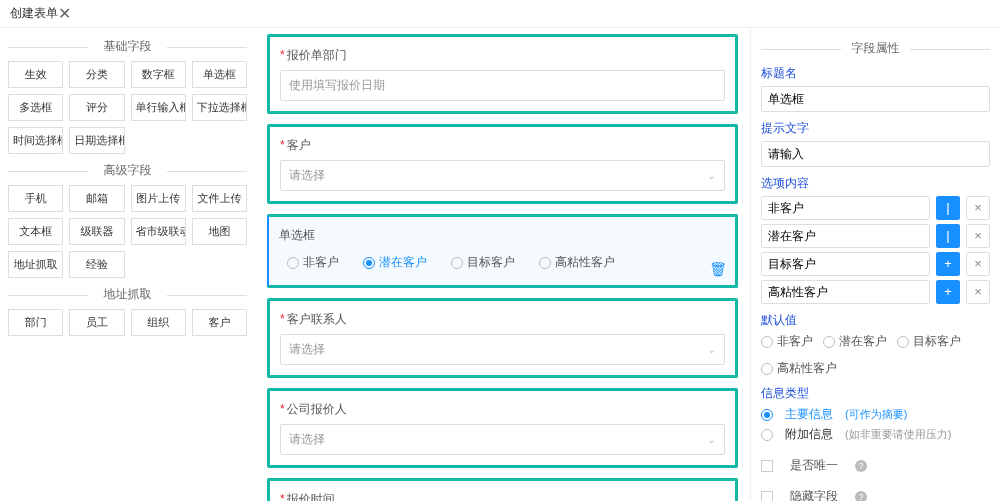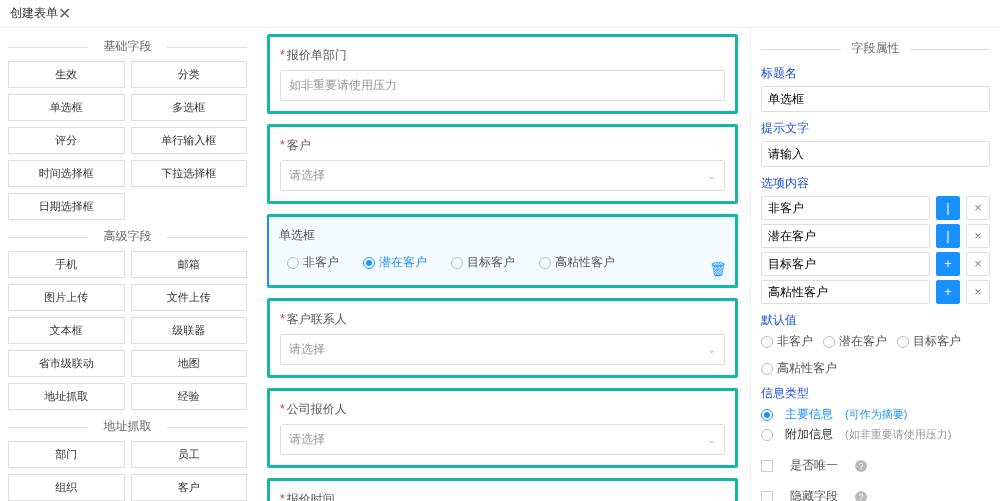--- a/index.html
+++ b/index.html
@@ -6,21 +6,21 @@
 body{font-family:"Microsoft YaHei",Arial,sans-serif;font-size:12px;color:#333;background:#fff;width:1000px;height:501px;overflow:hidden;position:relative}
 .header{display:flex;justify-content:flex-start;align-items:center;padding:4px 10px;border-bottom:1px solid #eee}
 .close-x{font-size:16px;cursor:pointer;color:#666}
 .main{display:flex;height:485px}
 .left{width:255px;overflow-y:auto;padding:4px 8px}
 .center{flex:1;overflow-y:auto;padding:6px 12px}
 .right{width:250px;overflow-y:auto;padding:6px 10px;border-left:1px solid #eee}
 .section-title{text-align:center;font-size:12px;color:#666;position:relative;margin:6px 0}
 .section-title::before,.section-title::after{content:"";position:absolute;top:50%;width:80px;height:1px;background:#ddd}
 .section-title::before{left:0}.section-title::after{right:0}
-.field-grid{display:grid;grid-template-columns:1fr 1fr;gap:6px;margin-bottom:8px}
+.field-grid{display:grid;grid-template-columns:1fr 1fr 1fr 1fr;gap:6px;margin-bottom:8px}
 .field-btn{border:1px solid #ddd;background:#fff;padding:5px 4px;font-size:11px;text-align:center;cursor:pointer;white-space:nowrap;overflow:hidden}
 .form-item{border:3px solid #14b8a6;border-radius:2px;padding:10px;margin-bottom:10px;position:relative}
 .form-item.selected{border-left:2px solid #1890ff;background:#f5faff}
 .form-label{font-size:12px;margin-bottom:6px;color:#555}
 .req{color:#f5222d;margin-right:2px}
 .form-input{width:100%;border:1px solid #ddd;padding:6px 8px;font-size:12px;color:#999;background:#fff;border-radius:2px}
 .select{display:flex;justify-content:space-between;align-items:center}
 .radio-row{display:flex;gap:24px;align-items:center;padding:4px 8px}
 .radio{display:flex;align-items:center;gap:4px;font-size:12px;color:#555}
 .radio-dot{width:12px;height:12px;border:1px solid #bbb;border-radius:50%;display:inline-block;position:relative}
@@ -53,26 +53,27 @@
   <span>创建表单</span>
   <span class="close-x">✕</span>
 </div>
 
 <div class="main">
   <div class="left" id="left-panel">
       <div class="section-title">基础字段</div>
       <div class="field-grid">
         <div class="field-btn">生效</div>
         <div class="field-btn">分类</div>
+        <div class="field-btn">数字框</div>
         <div class="field-btn">单选框</div>
         <div class="field-btn">多选框</div>
         <div class="field-btn">评分</div>
         <div class="field-btn">单行输入框</div>
+        <div class="field-btn">下拉选择框</div>
         <div class="field-btn">时间选择框</div>
-        <div class="field-btn">下拉选择框</div>
         <div class="field-btn">日期选择框</div>
       </div>
       <div class="section-title">高级字段</div>
       <div class="field-grid">
         <div class="field-btn">手机</div>
         <div class="field-btn">邮箱</div>
         <div class="field-btn">图片上传</div>
         <div class="field-btn">文件上传</div>
         <div class="field-btn">文本框</div>
         <div class="field-btn">级联器</div>
@@ -85,21 +86,21 @@
       <div class="field-grid">
         <div class="field-btn">部门</div>
         <div class="field-btn">员工</div>
         <div class="field-btn">组织</div>
         <div class="field-btn">客户</div>
       </div>
     </div>
   <div class="center" id="center-panel">
       <div class="form-item">
         <div class="form-label"><span class="req">*</span>报价单部门</div>
-        <div class="form-input">如非重要请使用压力</div>
+        <div class="form-input">使用填写报价日期</div>
       </div>
       <div class="form-item">
         <div class="form-label"><span class="req">*</span>客户</div>
         <div class="form-input select">
           <span>请选择</span>
           <span class="chev">⌄</span>
         </div>
       </div>
       <div class="form-item selected">
         <div class="form-label">单选框</div>

